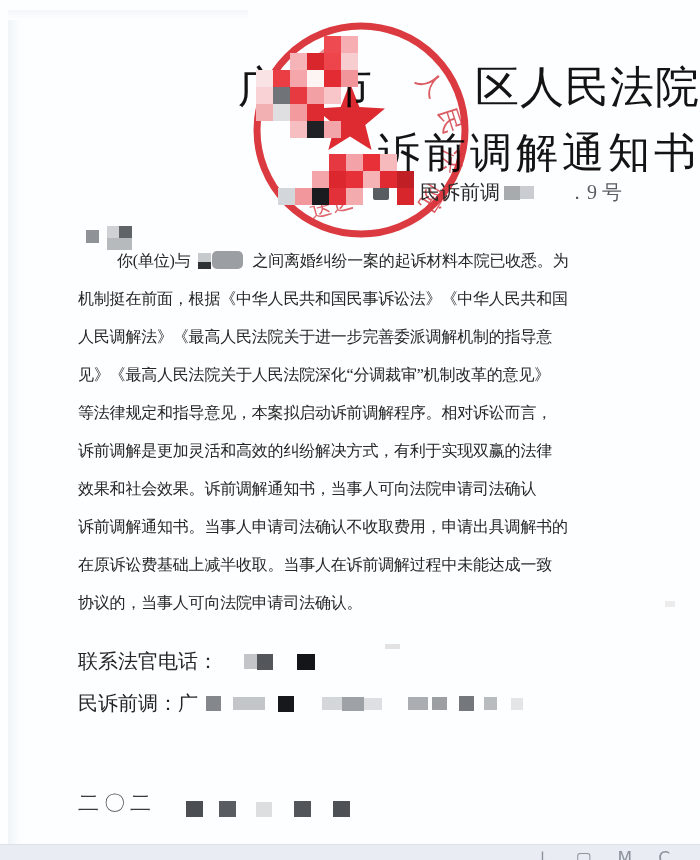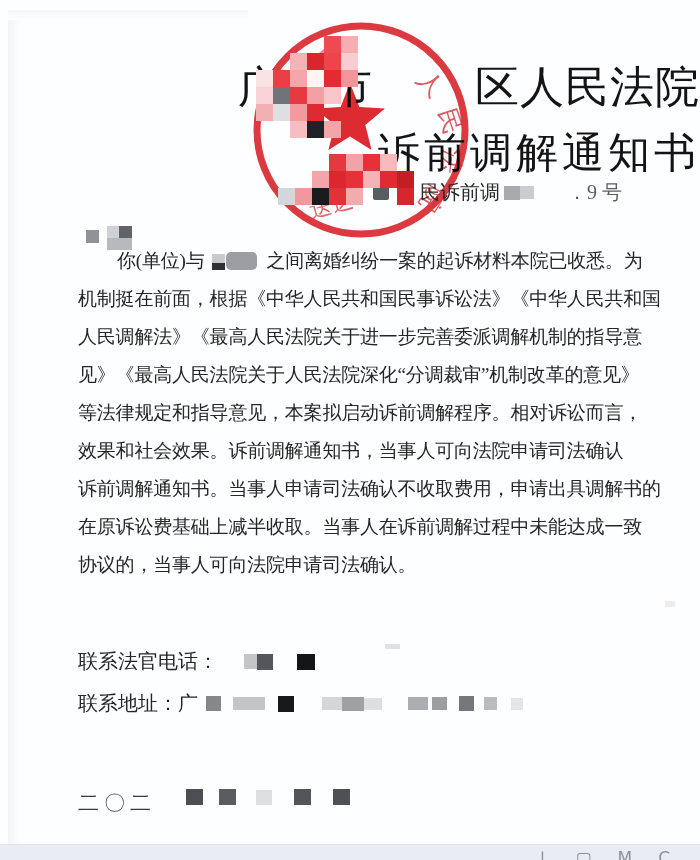--- a/index.html
+++ b/index.html
@@ -23,33 +23,33 @@
   .mosaic{position:absolute;z-index:6;}
   .mcell{position:absolute;}
 
   .case-line{position:absolute;top:179px;right:78px;z-index:5;font-size:20px;
     color:#2a2a2a;display:flex;align-items:center;white-space:nowrap;}
   .case-line .rblock{display:inline-block;}
 
   .addressee{position:absolute;left:86px;top:226px;width:60px;height:28px;z-index:3;}
 
   .body{position:absolute;left:78px;top:242px;width:552px;z-index:3;
-    font-size:19px;line-height:38px;letter-spacing:-0.2px;color:#262626;}
+    font-size:16px;line-height:38px;letter-spacing:-0.2px;color:#262626;}
   .bline{white-space:nowrap;}
   .indent{display:inline-block;width:39px;}
   .iblocks{display:inline-flex;align-items:flex-end;position:relative;margin:0 8px;vertical-align:-3px;}
 
   .contact{position:absolute;left:78px;z-index:3;font-size:20px;color:#262626;
     display:flex;align-items:center;white-space:nowrap;}
   .contact .rblock{display:inline-block;}
   .phone-line{top:648px;}
   .addr-line{top:690px;}
 
   .date-line{position:absolute;left:78px;top:789px;z-index:3;font-size:21px;
-    letter-spacing:5px;color:#3a3a3a;display:flex;align-items:flex-start;}
+    letter-spacing:5px;color:#3a3a3a;display:flex;align-items:flex-end;}
   .date-line .rblock{display:inline-block;}
 
   .rblock{flex:none;}
 
   .decor{position:absolute;left:0;top:0;width:700px;height:860px;z-index:2;pointer-events:none;}
 
   .bottombar{position:absolute;left:0;right:0;bottom:0;height:15px;z-index:8;
     background:#e9edf3;border-top:1px solid #dde2e9;
     display:flex;justify-content:flex-end;align-items:flex-start;gap:26px;
     padding-right:30px;overflow:hidden;
@@ -152,36 +152,37 @@
     <div class="bline"><span class="indent"></span><span>你(单位)与</span><span class="iblocks" style="width:46px;height:18px;">
           <span class="rblock" style="width: 13px; height: 9px; background: rgb(199, 202, 205); position: absolute; left: 0px; top: 2px;"></span>
           <span class="rblock" style="width: 13px; height: 7px; background: rgb(47, 50, 53); position: absolute; left: 0px; top: 11px;"></span>
           <span class="rblock" style="width: 31px; height: 18px; background: rgb(155, 159, 163); border-radius: 5px; position: absolute; left: 14px; top: 0px;"></span>
         </span><span>之间离婚纠纷一案的起诉材料本院已收悉。为</span></div>
 
       <div class="bline">机制挺在前面，根据《中华人民共和国民事诉讼法》《中华人民共和国</div>
       <div class="bline">人民调解法》《最高人民法院关于进一步完善委派调解机制的指导意</div>
       <div class="bline">见》《最高人民法院关于人民法院深化“分调裁审”机制改革的意见》</div>
       <div class="bline">等法律规定和指导意见，本案拟启动诉前调解程序。相对诉讼而言，</div>
+      <div class="bline">诉前调解是更加灵活和高效的纠纷解决方式，有利于实现双赢的法律</div>
       <div class="bline">效果和社会效果。诉前调解通知书，当事人可向法院申请司法确认</div>
       <div class="bline">诉前调解通知书。当事人申请司法确认不收取费用，申请出具调解书的</div>
       <div class="bline">在原诉讼费基础上减半收取。当事人在诉前调解过程中未能达成一致</div>
       <div class="bline">协议的，当事人可向法院申请司法确认。</div>
     </div>
 
   <div class="contact phone-line">
     <span>联系法官电话：</span>
       <span style="display:inline-flex;align-items:center;">
         <span class="rblock" style="width: 13px; height: 15px; background: rgb(195, 197, 200); margin-left: 26px;"></span>
         <span class="rblock" style="width: 16px; height: 16px; background: rgb(83, 87, 91); margin-right: 24px;"></span>
         <span class="rblock" style="width: 18px; height: 16px; background: rgb(20, 21, 24);"></span>
       </span>
   </div>
   <div class="contact addr-line">
-    <span>联系地址：广</span>
+    <span>民诉前调：广</span>
       <span style="display:inline-flex;align-items:center;">
         <span class="rblock" style="width: 15px; height: 15px; background: rgb(132, 136, 140); margin-left: 8px;"></span>
         <span class="rblock" style="width: 32px; height: 13px; background: rgb(195, 198, 201); margin-left: 12px;"></span>
         <span class="rblock" style="width: 16px; height: 16px; background: rgb(23, 24, 27); margin-left: 13px;"></span>
         <span class="rblock" style="width: 20px; height: 13px; background: rgb(212, 215, 218); margin-left: 28px;"></span>
         <span class="rblock" style="width: 22px; height: 14px; background: rgb(158, 162, 166);"></span>
         <span class="rblock" style="width: 18px; height: 12px; background: rgb(221, 223, 226);"></span>
         <span class="rblock" style="width: 20px; height: 13px; background: rgb(170, 173, 177); margin-left: 26px;"></span>
         <span class="rblock" style="width: 15px; height: 13px; background: rgb(155, 159, 162); margin-left: 4px;"></span>
         <span class="rblock" style="width: 15px; height: 15px; background: rgb(116, 120, 124); margin-left: 12px;"></span>

